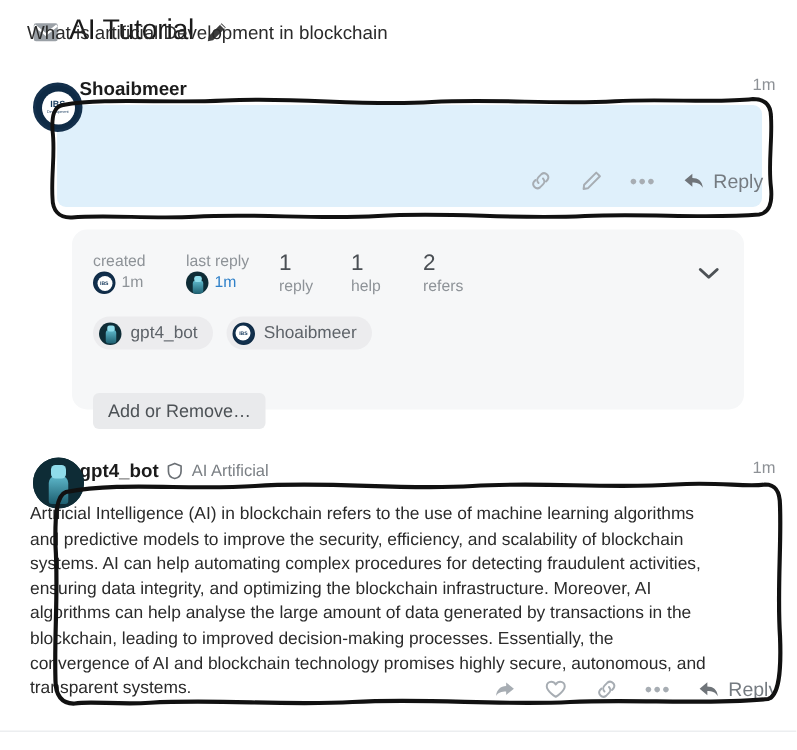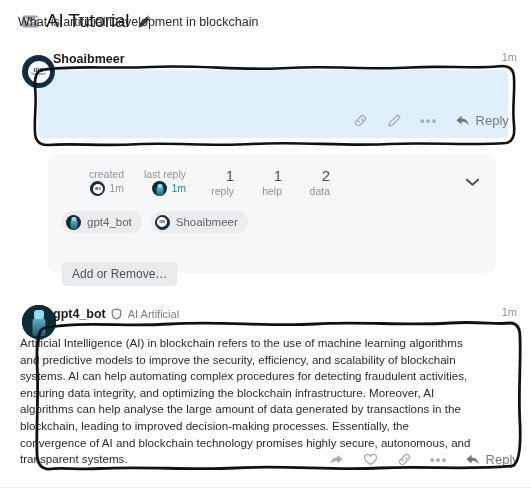--- a/index.html
+++ b/index.html
@@ -230,21 +230,21 @@
     position: absolute;
     left: 14px;
     top: 14px;
     display: flex;
     align-items: flex-start;
     gap: 0;
   }
   .stat {
     display: flex;
     flex-direction: column;
-    align-items: flex-end;
+    align-items: flex-start;
     min-width: 48px;
   }
   .stat.wide { min-width: 62px; }
   .stat .stat-top {
     font-size: 10.5px;
     color: #8e9398;
     line-height: 14px;
     white-space: nowrap;
   }
   .stat .stat-num {
@@ -440,21 +440,21 @@
         <span class="stat-bottom">reply</span>
       </div>
 
       <div class="stat">
         <span class="stat-num">1</span>
         <span class="stat-bottom">help</span>
       </div>
 
       <div class="stat">
         <span class="stat-num">2</span>
-        <span class="stat-bottom">data</span>
+        <span class="stat-bottom">refers</span>
       </div>
 
     </div>
 
     <span class="chevron-collapse">
       <svg width="15" height="10" viewBox="0 0 16 10" fill="none" stroke="#4d5256" stroke-width="2.1" stroke-linecap="round" stroke-linejoin="round">
         <path d="M2 2.5 L8 8 L14 2.5"></path>
       </svg>
     </span>
 

